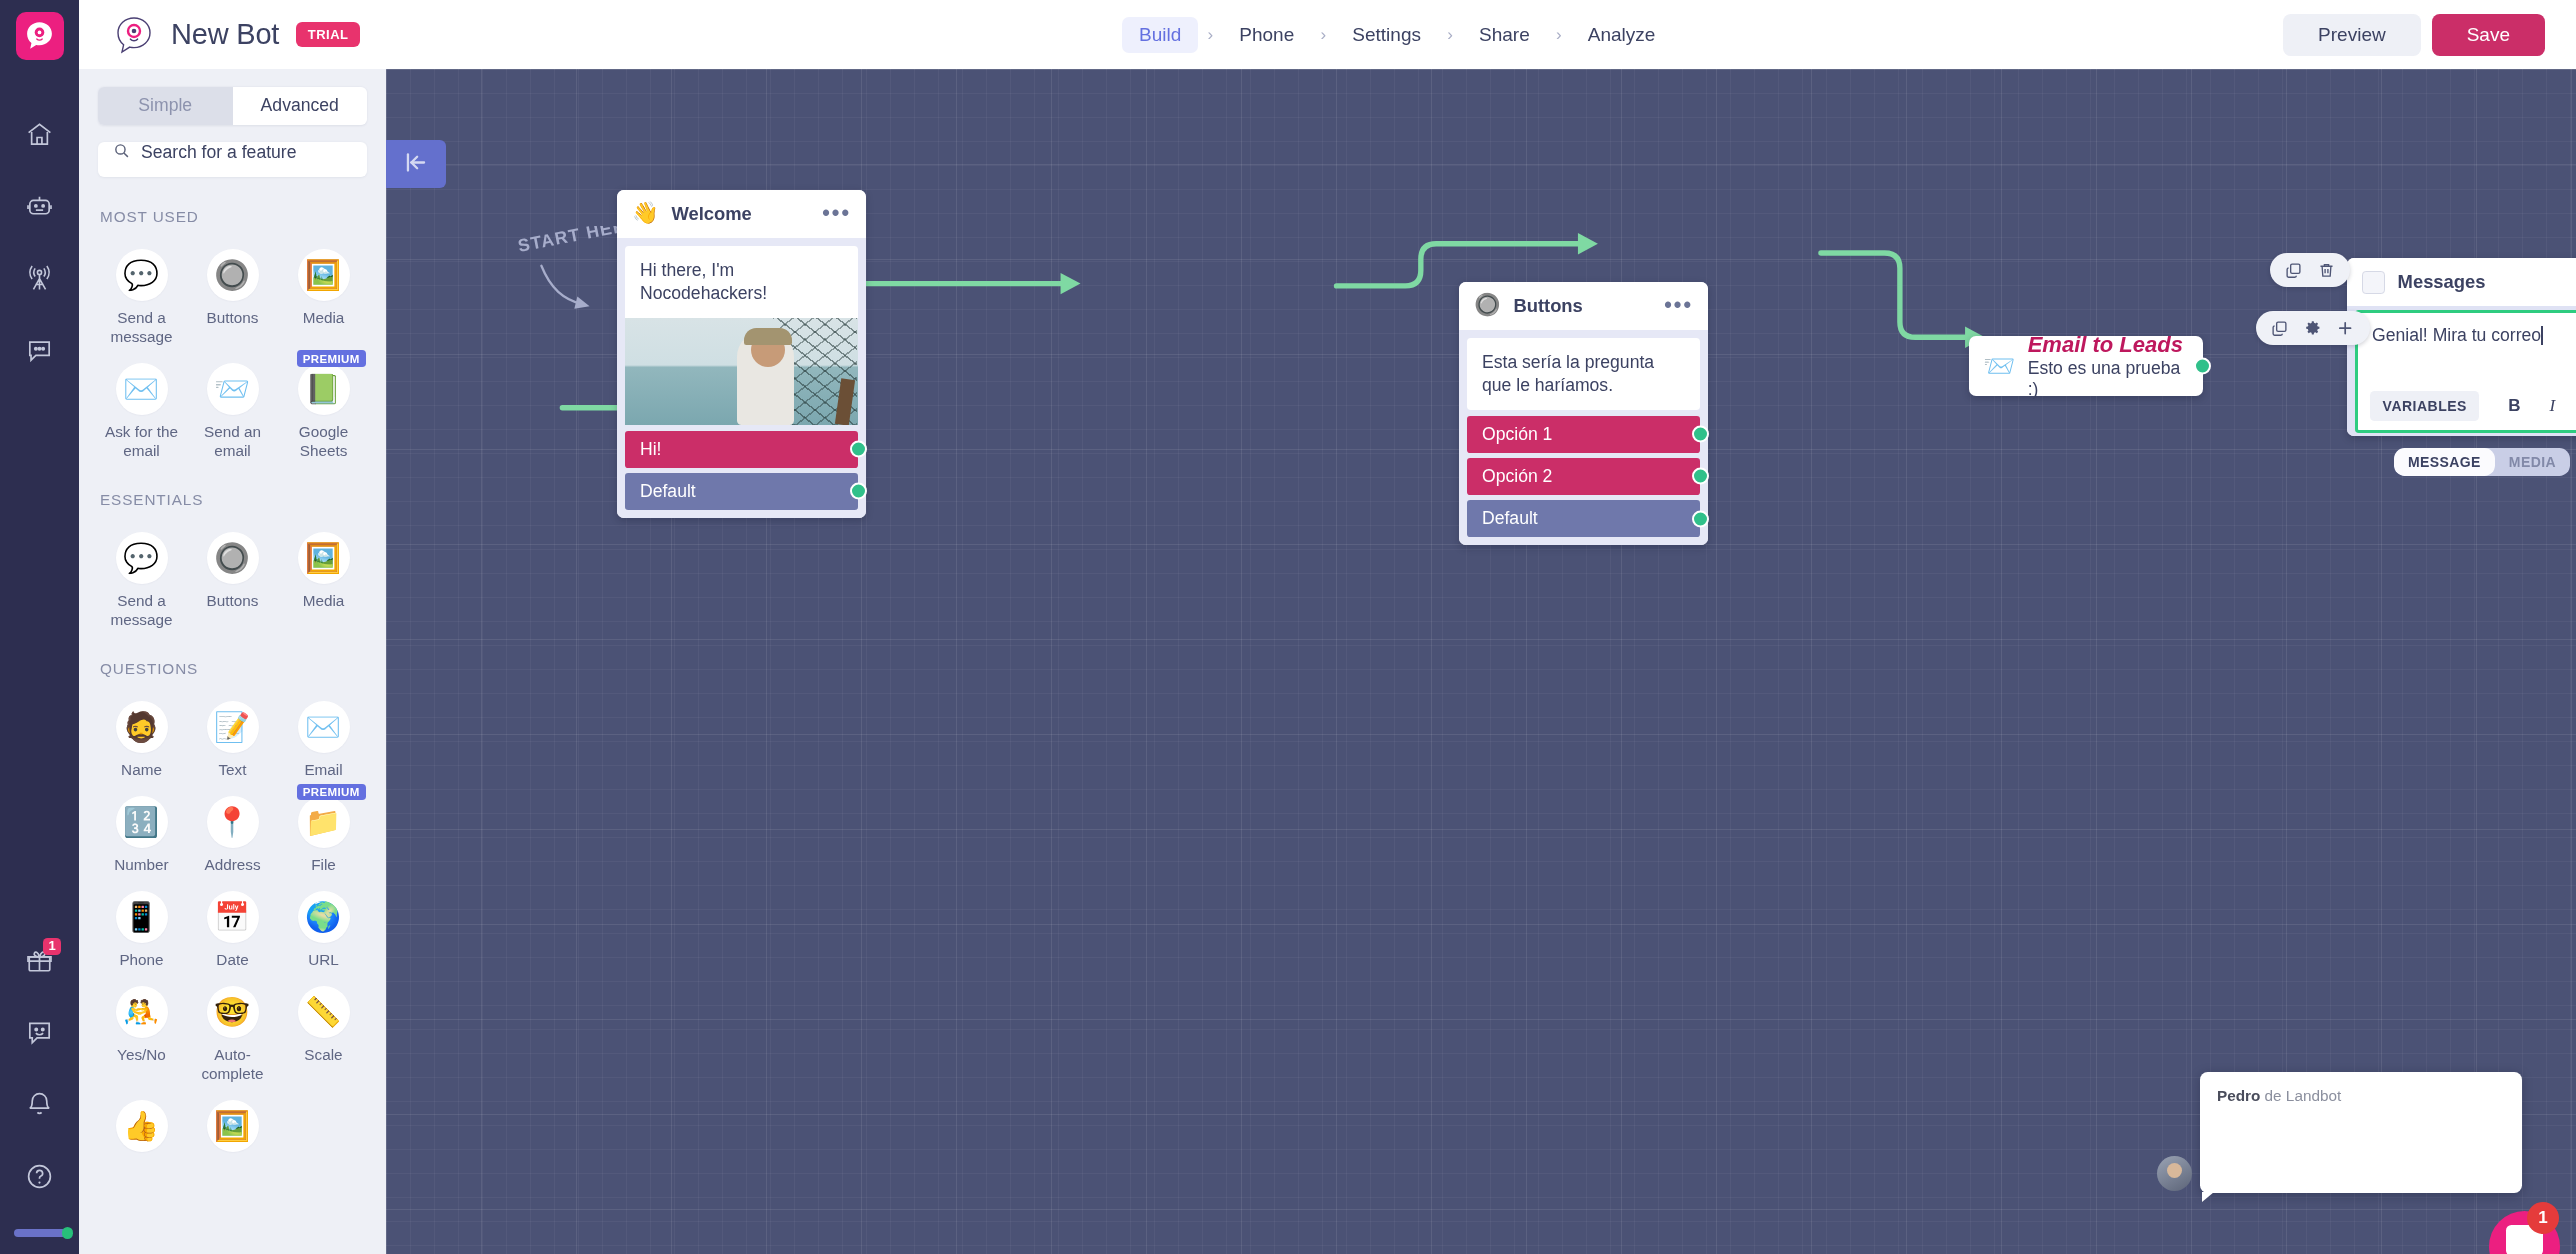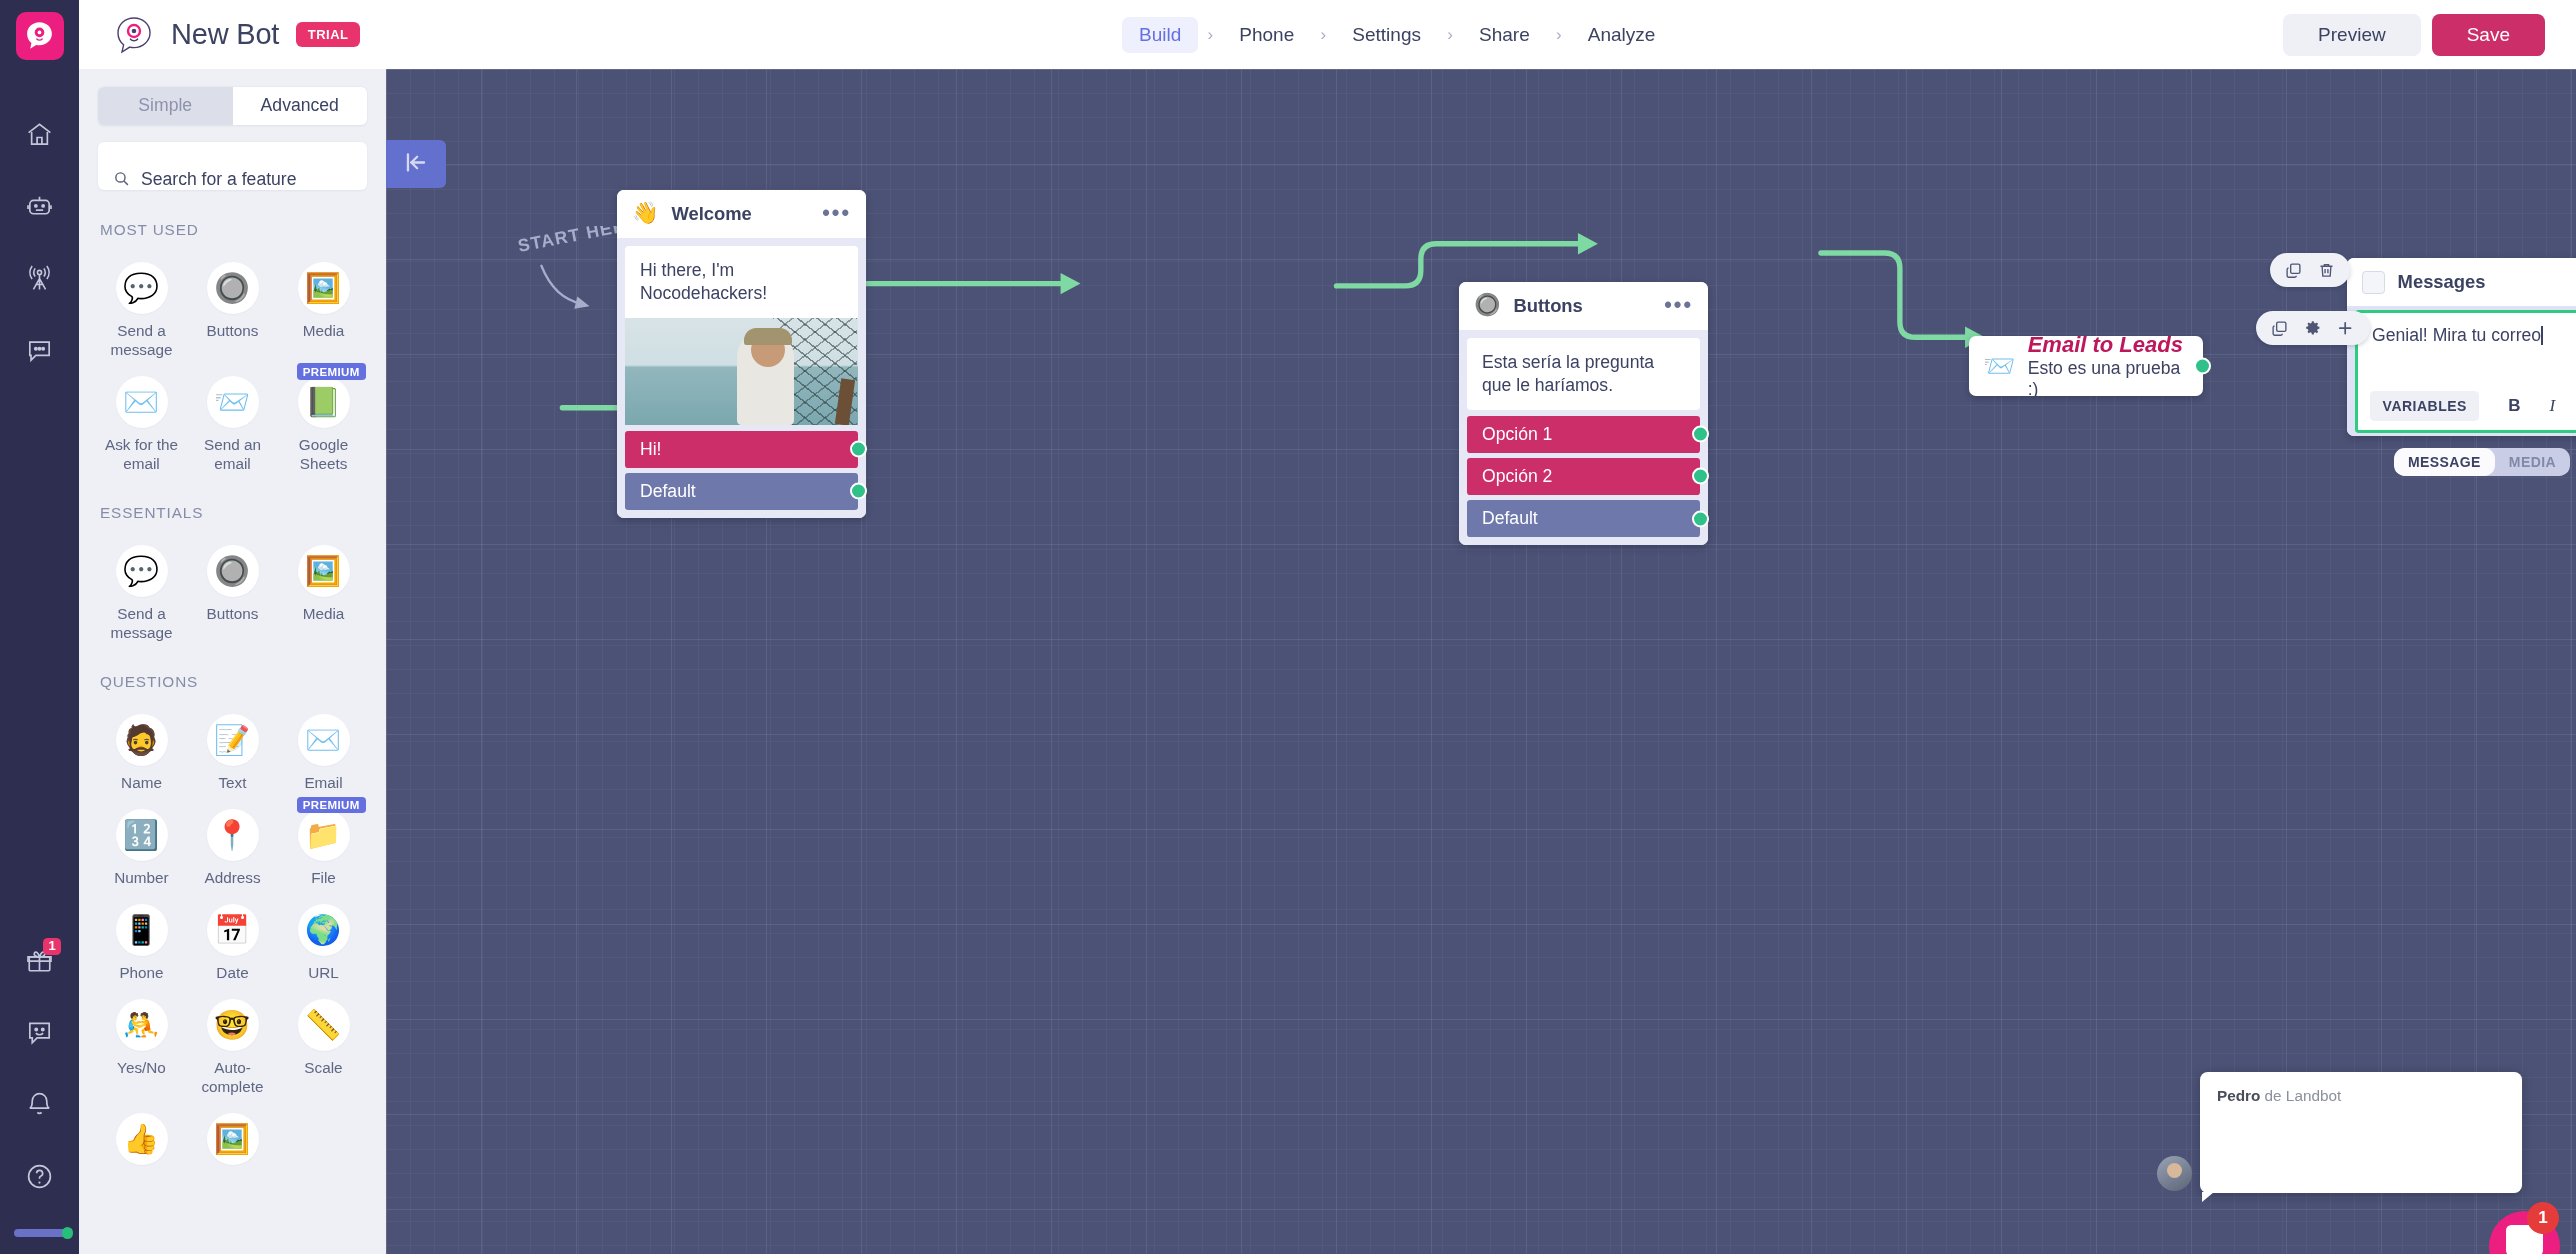--- a/index.html
+++ b/index.html
@@ -63,22 +63,22 @@
     background: #eef0f6; overflow: hidden;
   }
   .seg {
     margin: 17.6px 19px 0 19px; height: 38px; display: flex; border-radius: 6.1px; overflow: hidden;
     box-shadow: 0 0.8px 2.3px rgba(60,66,98,.09);
   }
   .seg-item { flex: 1; display: flex; align-items: center; justify-content: center; font-size: 17.6px; cursor: pointer; }
   .seg-item.inactive { background: #dcdfe9; color: #8d93ae; }
   .seg-item.active { background: #ffffff; color: #3c4262; }
   .searchbox {
-    margin: 17px 19px 0 19px; height: 48px; background: #fff; border-radius: 6.1px;
-    display: flex; align-items: flex-end; padding: 0 15.3px; gap: 10.7px;
+    margin: 17px 19px 0 19px; height: 35px; background: #fff; border-radius: 6.1px;
+    display: flex; align-items: flex-start; padding: 0 15.3px; gap: 10.7px;
     box-shadow: 0 0.8px 2.3px rgba(60,66,98,.07);
   }
   .searchbox input {
     border: none; outline: none; font-size: 17.6px; color: #3c4262; background: transparent;
     font-family: "Liberation Sans", sans-serif; width: 100%;
   }
   .searchbox input::placeholder { color: #3c4262; }
   .sec-title {
     margin: 31px 4px 0 21px; font-size: 15.3px; color: #868ca6; letter-spacing: 0.9px;
   }

